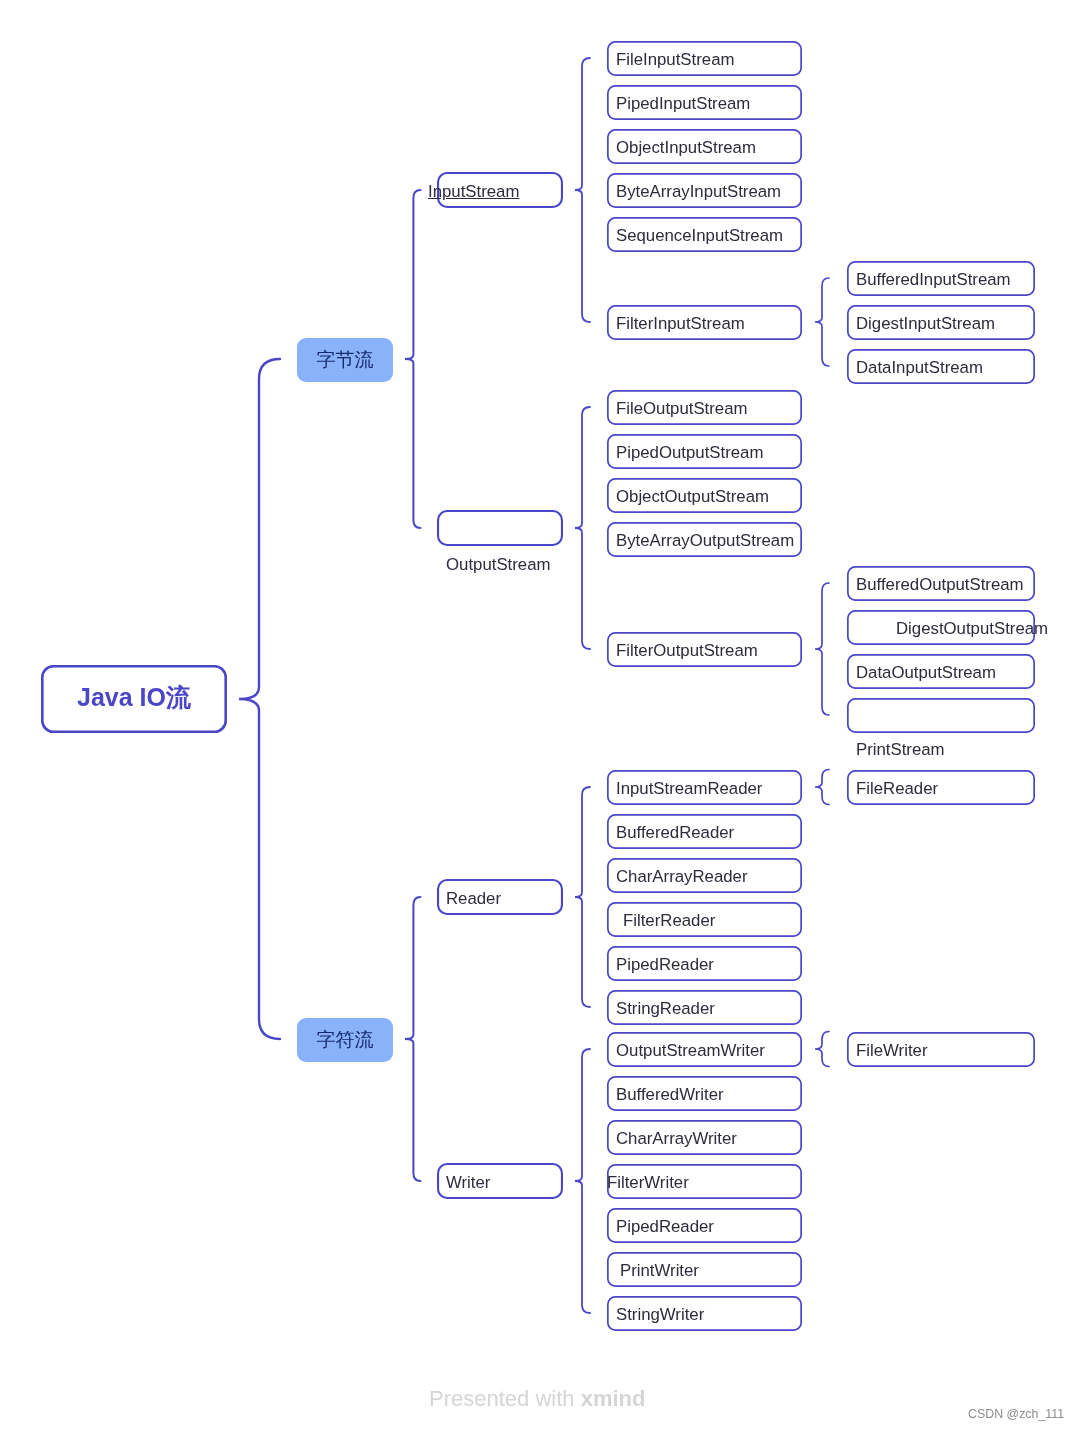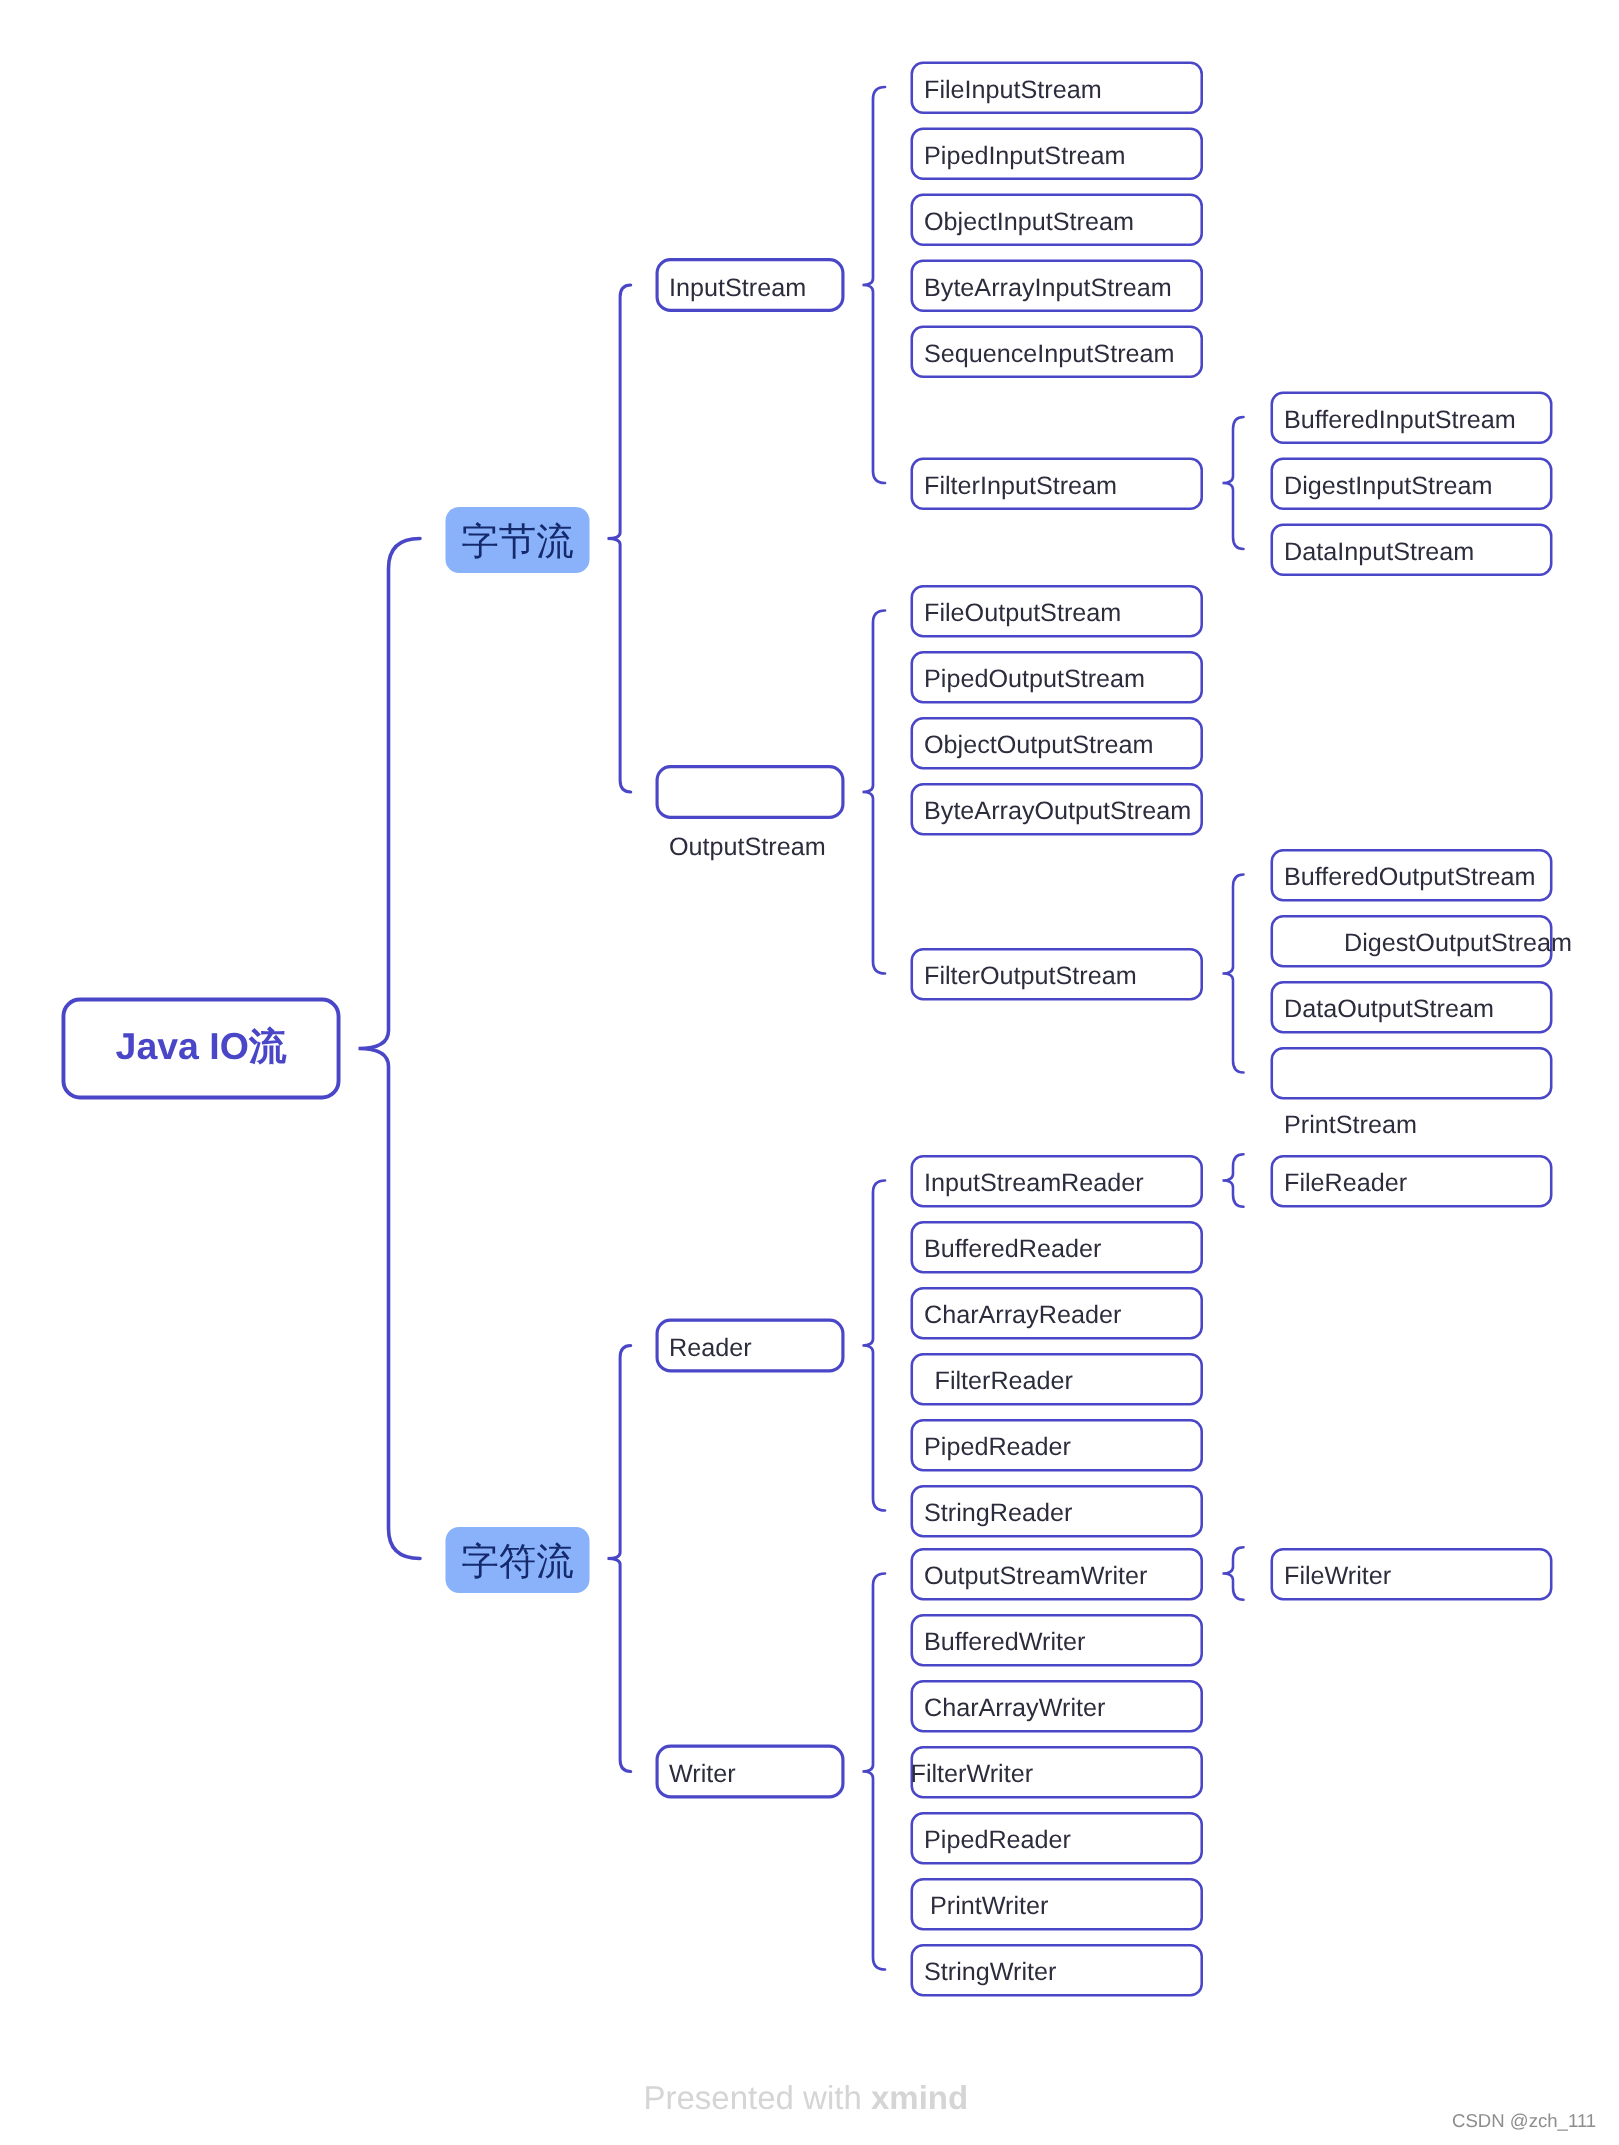--- a/index.html
+++ b/index.html
@@ -4,21 +4,21 @@
 <title>Java IO 流</title>
 <style>
   html,body{margin:0;padding:0;background:#ffffff;}
   #stage{position:relative;width:1079px;height:1430px;background:#ffffff;overflow:hidden;
          font-family:"Liberation Sans",sans-serif;-webkit-font-smoothing:antialiased;}
   #wires{position:absolute;left:0;top:0;width:1079px;height:1430px;pointer-events:none;}
   .node{position:absolute;box-sizing:border-box;display:flex;align-items:center;white-space:nowrap;
         transform:translateZ(0);-webkit-font-smoothing:antialiased;}
   .lvl3,.lvl4{color:var(--node-text,#2c2c3d);font-size:16.8px;padding-left:9px;}
   .lvl2{color:var(--node-text,#2c2c3d);font-size:16.8px;padding-left:9px;}
-  .lvl1{color:var(--branch-text,#152a6d);font-size:25px;justify-content:center;}
+  .lvl1{color:var(--branch-text,#152a6d);font-size:19px;justify-content:center;}
   .lvl0{color:var(--root-text,#4a46c8);font-size:25px;font-weight:bold;justify-content:center;}
   #xmind{position:absolute;font-size:22px;color:var(--watermark,#dcdcdc);transform:translateZ(0);}
   #xmind .brand{font-weight:bold;}
   #credit{position:absolute;font-size:12.4px;color:var(--credit,#9a9a9a);transform:translateZ(0);}
 </style>
 </head>
 <body>
 
 <div id="stage" style="background: rgb(255, 255, 255); width: 1079px; height: 1430px;">
   <svg id="wires" width="1079" height="1430" viewBox="0 0 1079 1430">
@@ -76,21 +76,21 @@
       <path d="M 590 1049 Q 582 1049 582 1057 L 582 1176.5 Q 582 1181 575 1181 Q 582 1181 582 1185.5 L 582 1305 Q 582 1313 590 1313" fill="none" stroke="#4a46c8" stroke-width="1.8" stroke-linecap="round"></path>
       <path d="M 829 1031.5 Q 822 1031.5 822 1039.5 L 822 1044.5 Q 822 1049 815 1049 Q 822 1049 822 1053.5 L 822 1058.5 Q 822 1066.5 829 1066.5" fill="none" stroke="#4a46c8" stroke-width="1.7" stroke-linecap="round"></path>
     </svg>
   <div id="nodes">
       <div class="node lvl0" style="left: 41px; top: 663px; width: 186px; height: 68px;">
         <span>Java IO流</span>
       </div>
       <div class="node lvl1" style="left: 297px; top: 338px; width: 96px; height: 44px;">
         <span>字节流</span>
       </div>
-      <div class="node lvl2" style="left: 437px; top: 173.5px; width: 126px; height: 36px;">
+      <div class="node lvl2" style="left: 419px; top: 173.5px; width: 126px; height: 36px; text-decoration: underline;">
         <span>InputStream</span>
       </div>
       <div class="node lvl3" style="left: 607px; top: 42px; width: 195px; height: 35px;">
         <span>FileInputStream</span>
       </div>
       <div class="node lvl3" style="left: 607px; top: 86px; width: 195px; height: 35px;">
         <span>PipedInputStream</span>
       </div>
       <div class="node lvl3" style="left: 607px; top: 130px; width: 195px; height: 35px;">
         <span>ObjectInputStream</span>

